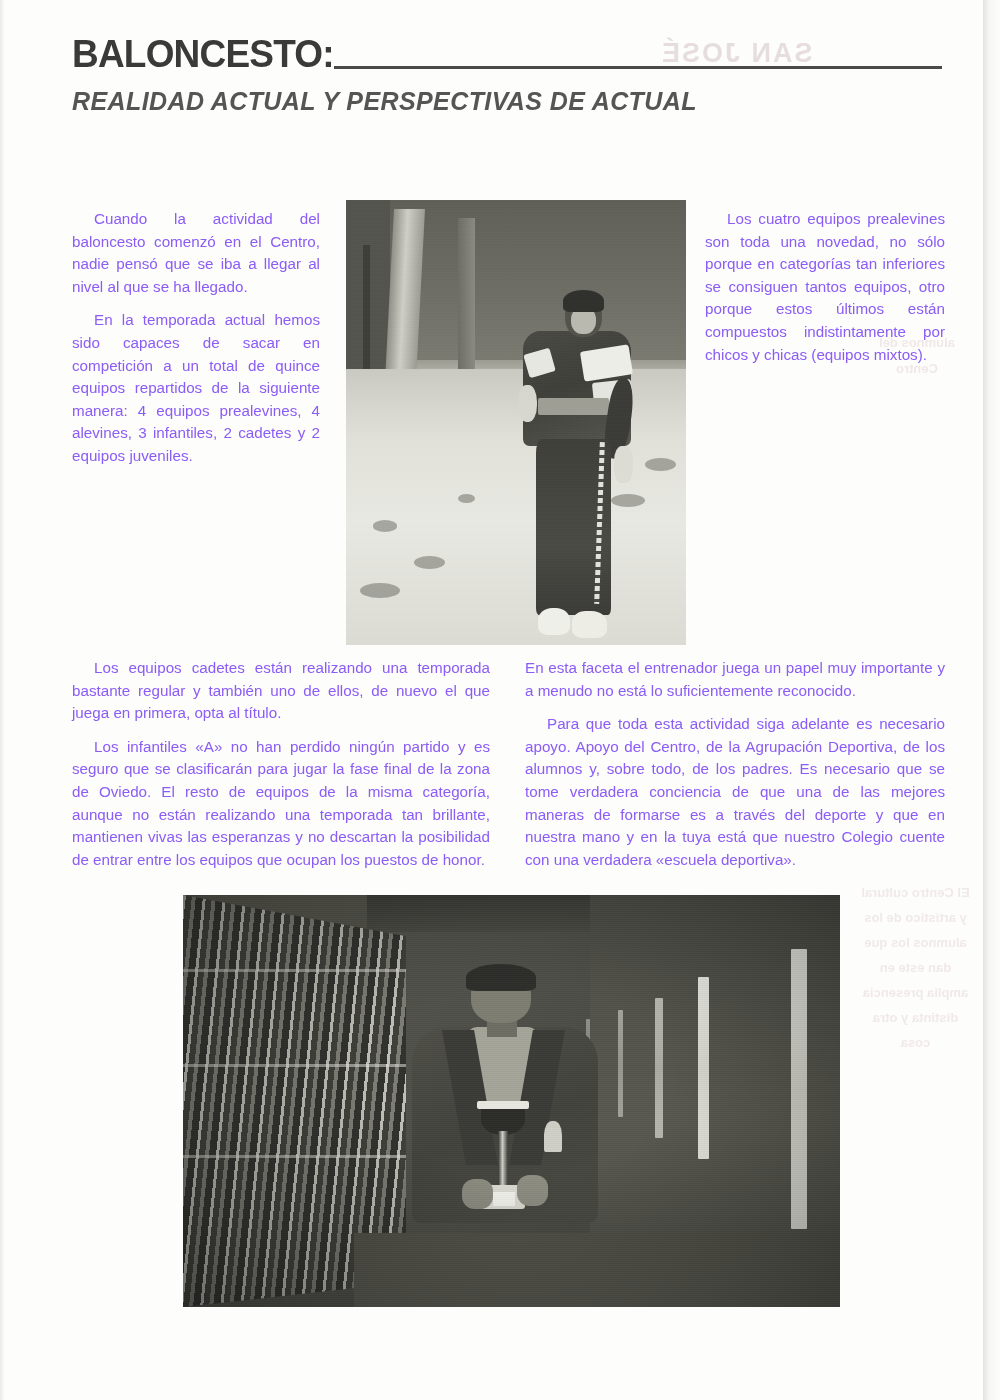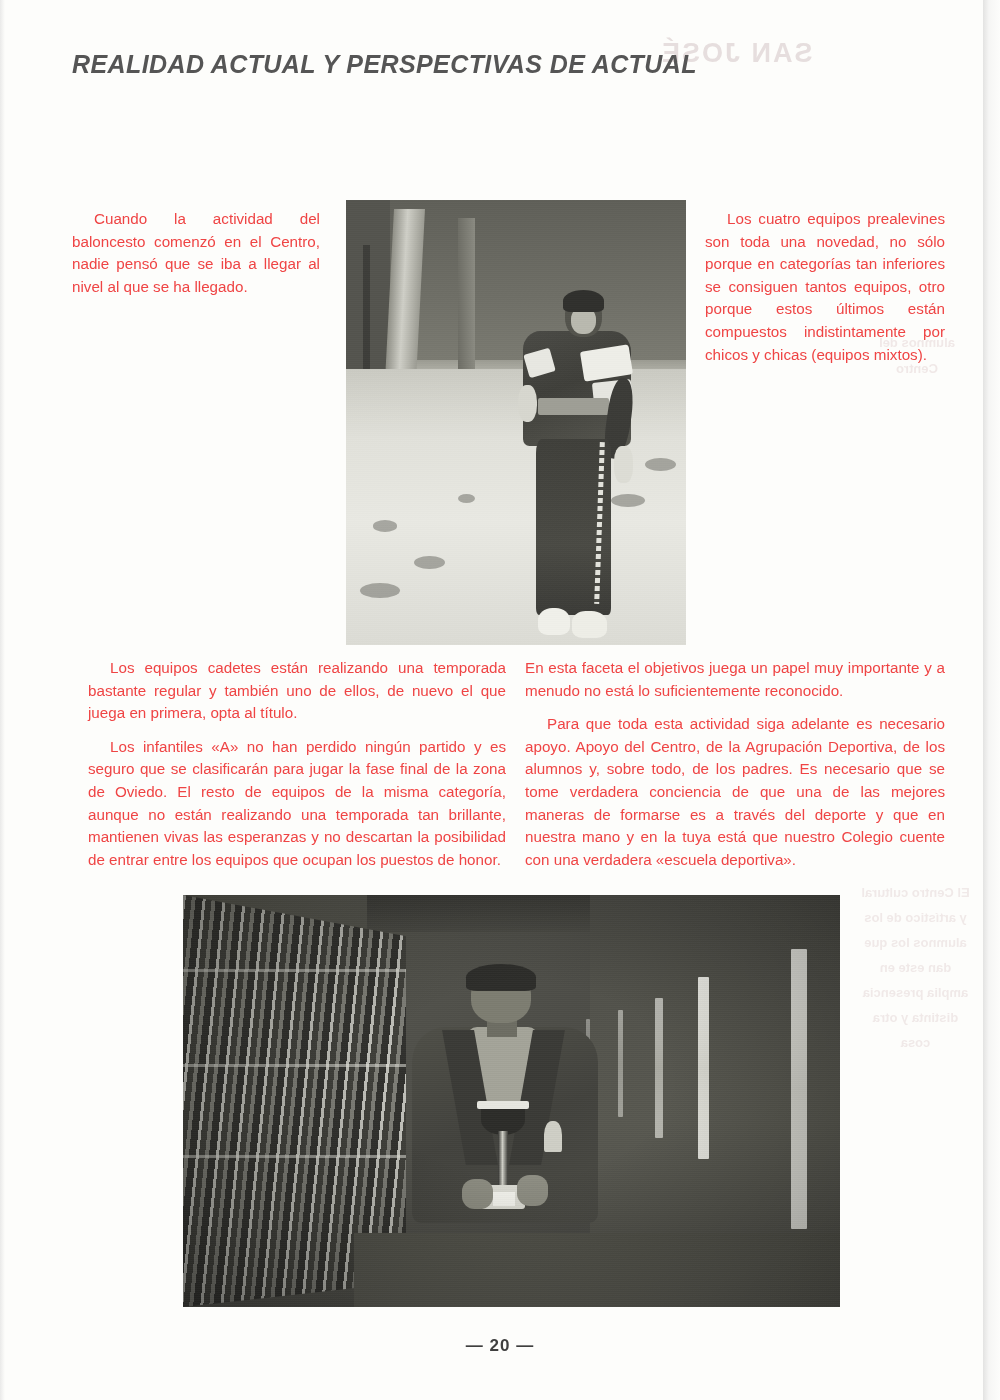--- a/index.html
+++ b/index.html
@@ -101,28 +101,28 @@
     color: #555;
     font-family: "Liberation Sans", sans-serif;
   }
 
   
   .col {
     position: absolute;
     font-size: 15.2px;
     line-height: 22.6px;
     text-align: justify;
-    color: #ef4444;
+    color: #8b5cf6;
   }
   .col p { margin: 0 0 11px 0; text-indent: 22px; }
   .col p:last-child { margin-bottom: 0; }
 
   #col-left-top  { top: 208px; left: 72px;  width: 248px; }
   #col-right-top { top: 208px; left: 705px; width: 240px; }
-  #col-left-mid  { top: 657px; left: 88px;  width: 418px; }
+  #col-left-mid  { top: 657px; left: 72px;  width: 418px; }
   #col-right-mid { top: 657px; left: 525px; width: 420px; }
   #col-right-mid p:first-child { text-indent: 0; }
 
   
   .photo {
     position: absolute;
     overflow: hidden;
     background: #8d8d82;
   }
   #photo-top   { top: 200px; left: 346px; width: 340px; height: 445px; }
@@ -366,20 +366,24 @@
 <div id="page">
 
   <div class="scan-edge-left"></div>
   <div class="scan-edge-right"></div>
 
   <div class="bleed bleed-head">SAN JOSÉ</div>
   <div class="bleed bleed-col">alumnos del Centro</div>
   <div class="bleed bleed-col2">El Centro cultural y artístico de los alumnos los que dan este en amplia presencia distinta y otra cosa</div>
 
   <div class="masthead">
+    <div class="title-row">
+      <div class="kicker">BALONCESTO:</div>
+      <div class="rule"></div>
+    </div>
     <div class="subtitle">REALIDAD ACTUAL Y PERSPECTIVAS DE ACTUAL</div>
   </div>
 
   <div class="photo" id="photo-top">
     <div class="ph-layer t-sky"></div>
     <div class="t-wallband"></div>
     <div class="t-dark-left"></div>
     <div class="t-dark-slot"></div>
     <div class="t-col1"></div>
     <div class="t-col2"></div>
@@ -407,33 +411,34 @@
       <div class="t-pants"></div>
       <div class="t-pant-stripe"></div>
       <div class="t-shoe1"></div>
       <div class="t-shoe2"></div>
     </div>
     <div class="t-grain"></div>
   </div>
 
   <div class="col" id="col-left-top">
     <p>Cuando la actividad del baloncesto comenzó en el Centro, nadie pensó que se iba a llegar al nivel al que se ha llegado.</p>
+    <p>En la temporada actual hemos sido capaces de sacar en competición a un total de quince equipos repartidos de la siguiente manera: 4 equipos prealevines, 4 alevines, 3 infantiles, 2 cadetes y 2 equipos juveniles.</p>
   </div>
 
   <div class="col" id="col-right-top">
     <p>Los cuatro equipos prealevines son toda una novedad, no sólo porque en categorías tan inferiores se consiguen tantos equipos, otro porque estos últimos están compuestos indistintamente por chicos y chicas (equipos mixtos).</p>
   </div>
 
   <div class="col" id="col-left-mid">
     <p>Los equipos cadetes están realizando una temporada bastante regular y también uno de ellos, de nuevo el que juega en primera, opta al título.</p>
     <p>Los infantiles «A» no han perdido ningún partido y es seguro que se clasificarán para jugar la fase final de la zona de Oviedo. El resto de equipos de la misma categoría, aunque no están realizando una temporada tan brillante, mantienen vivas las esperanzas y no descartan la posibilidad de entrar entre los equipos que ocupan los puestos de honor.</p>
   </div>
 
   <div class="col" id="col-right-mid">
-    <p>En esta faceta el objetivos juega un papel muy importante y a menudo no está lo suficientemente reconocido.</p>
+    <p>En esta faceta el entrenador juega un papel muy importante y a menudo no está lo suficientemente reconocido.</p>
     <p>Para que toda esta actividad siga adelante es necesario apoyo. Apoyo del Centro, de la Agrupación Deportiva, de los alumnos y, sobre todo, de los padres. Es necesario que se tome verdadera conciencia de que una de las mejores maneras de formarse es a través del deporte y que en nuestra mano y en la tuya está que nuestro Colegio cuente con una verdadera «escuela deportiva».</p>
   </div>
 
   <div class="photo" id="photo-bottom">
     <div class="ph-layer b-bg"></div>
     <div class="b-ceil"></div>
     <div class="b-wall-right"></div>
 
     <div class="b-doorlight" style="top:13%; right:5%;  width:2.4%; height:68%;"></div>
     <div class="b-doorlight" style="top:20%; right:20%; width:1.6%; height:44%;"></div>
@@ -463,15 +468,14 @@
       <div class="b-trophy-base"></div>
       <div class="b-trophy-plate"></div>
       <div class="b-handL"></div>
       <div class="b-handR"></div>
     </div>
 
     <div class="b-vignette"></div>
     <div class="b-grain"></div>
   </div>
 
-  <div class="folio">— 20 —</div>
 
 </div>
 
 </body></html>

